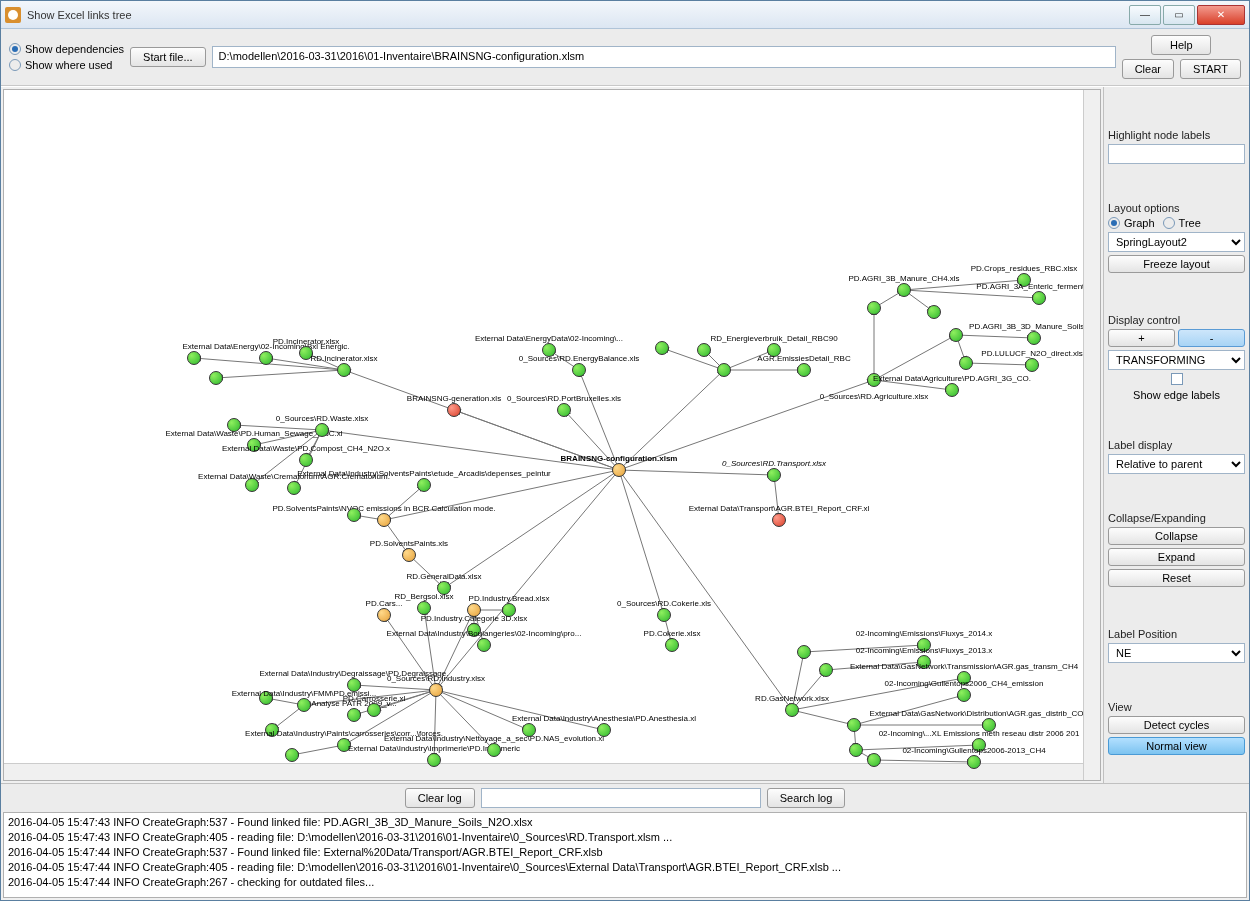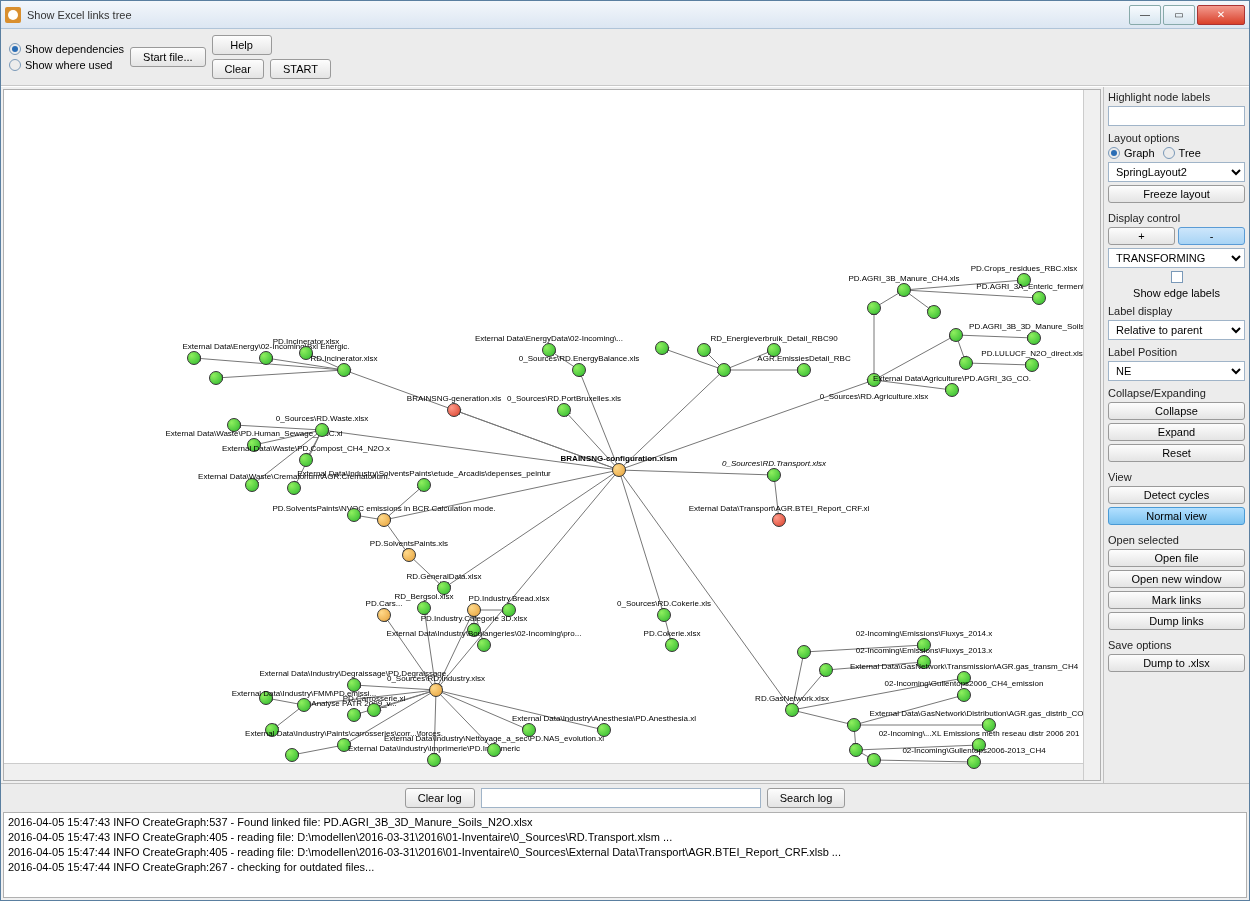--- a/index.html
+++ b/index.html
@@ -16,39 +16,39 @@
 .winbtn.close { background: linear-gradient(#f39b8f,#d9402a); color:#fff; width: 48px; border-color:#a33; }
 
 
 .toolbar { padding: 6px 8px; background: #ececec; border-bottom: 1px solid #c8c8c8; display:flex; align-items:center; gap:6px; }
 .tb-left { display:flex; flex-direction:column; gap:4px; }
 .radio-row { display:flex; align-items:center; gap:4px; }
 .radio { width:12px; height:12px; border:1px solid #7a99b8; border-radius:50%; display:inline-flex; align-items:center; justify-content:center; }
 .radio.sel::after { content:""; width:6px; height:6px; background:#2a6db5; border-radius:50%; display:block; }
 .btn { background: linear-gradient(#fdfdfd,#e4e4e4); border:1px solid #9a9a9a; border-radius:3px; padding: 3px 12px; cursor:pointer; white-space:nowrap; font-size:11px; }
 .pathbox { flex:1; background:#fff; border:1px solid #a0b4c8; padding:3px 6px; height:22px; }
-.tb-right { display:flex; flex-direction:column; gap:4px; align-items:flex-start; }
+.tb-right { display:flex; flex-direction:column; gap:4px; align-items:center; }
 .tb-right-row { display:flex; gap:6px; }
 
 
 .main { flex:1; display:flex; overflow:hidden; border-top:1px solid #fff; }
 .graph-wrap { flex:1; position:relative; background:#fff; border:1px solid #b0b0b0; margin:2px; overflow:hidden; }
 .graph-wrap::after { content:""; position:absolute; right:0; top:0; bottom:0; width:16px; background:#f0f0f0; border-left:1px solid #ccc; }
 .graph-wrap::before { content:""; position:absolute; left:0; right:0; bottom:0; height:16px; background:#f0f0f0; border-top:1px solid #ccc; }
 
 .node { position:absolute; width:14px; height:14px; border-radius:50%; border:1px solid #333; transform:translate(-7px,-7px); }
 .node.green { background: radial-gradient(circle at 30% 30%, #8fef5f, #2eb82e); }
 .node.orange { background: radial-gradient(circle at 30% 30%, #ffd98a, #e6a23c); }
 .node.red { background: radial-gradient(circle at 30% 30%, #ff9a8a, #d9402a); }
 .nlabel { position:absolute; font-size:8px; color:#000; white-space:nowrap; transform:translate(-50%, -16px); pointer-events:none; }
 svg.edges { position:absolute; inset:0; width:100%; height:100%; pointer-events:none; }
 
 
 .side { width: 146px; background:#ececec; border-left:1px solid #c0c0c0; padding:4px 4px; overflow-y:auto; }
-.side-section { margin-bottom: 6px; }
+.side-section { margin-bottom: 6px; margin-top: 38px; }
 .side-label { font-size:11px; color:#222; margin-bottom:3px; }
 .side input[type=text], .side select { width:100%; height:20px; border:1px solid #a0b4c8; background:#fff; padding:1px 3px; font-size:11px; }
 .side .btn { width:100%; margin-bottom:3px; text-align:center; padding:2px 4px; }
 .side .btnrow { display:flex; gap:3px; }
 .side .btnrow .btn { flex:1; margin-bottom:0; }
 .side .btn.active { background: linear-gradient(#cde6fb,#a8d4f5); border-color:#5a9bd5; }
 .side .btn.blue { background: linear-gradient(#b3e0ff,#7cc3f0); border-color:#4a9ad5; }
 .chkrow { display:flex; align-items:center; gap:4px; margin-top:3px;flex-direction:column; }
 .chk { width:12px; height:12px; border:1px solid #7a99b8; background:#fff; }
 
@@ -77,20 +77,21 @@
       <div class="radio-row">
         <span class="radio sel"></span>
         <span>Show dependencies</span>
       </div>
       <div class="radio-row">
         <span class="radio"></span>
         <span>Show where used</span>
       </div>
     </div>
     <button class="btn">Start file...</button>
+    <div class="pathbox">D:\modellen\2016-03-31\2016\01-Inventaire\BRAINSNG-configuration.xlsm</div>
     <div class="tb-right">
       <button class="btn" style="width:60px">Help</button>
       <div class="tb-right-row">
         <button class="btn">Clear</button>
         <button class="btn">START</button>
       </div>
     </div>
   </div>
 
   <div class="main">
@@ -333,28 +334,28 @@
         <div class="chkrow">
           <span class="chk"></span>
             <span>Show edge labels</span>
         </div>
       </div>
       <div class="side-section">
         <div class="side-label">Label display</div>
         <select><option>Relative to parent</option></select>
       </div>
       <div class="side-section">
-        <div class="side-label">Label Position</div>
-        <select><option>NE</option></select>
-      </div>
-      <div class="side-section">
         <div class="side-label">Collapse/Expanding</div>
         <button class="btn">Collapse</button>
         <button class="btn">Expand</button>
         <button class="btn">Reset</button>
+      </div>
+      <div class="side-section">
+        <div class="side-label">Label Position</div>
+        <select><option>NE</option></select>
       </div>
       <div class="side-section">
         <div class="side-label">View</div>
         <button class="btn">Detect cycles</button>
         <button class="btn blue">Normal view</button>
       </div>
       <div class="side-section">
         <div class="side-label">Open selected</div>
         <button class="btn">Open file</button>
         <button class="btn">Open new window</button>
@@ -369,16 +370,17 @@
   </div>
 
   <div class="logbar">
     <button class="btn">Clear log</button>
     <input type="text" style="">
     <button class="btn">Search log</button>
   </div>
   <div class="logarea" id="log-area">
       <div>2016-04-05 15:47:43 INFO  CreateGraph:537 - Found linked file: PD.AGRI_3B_3D_Manure_Soils_N2O.xlsx</div>
       <div>2016-04-05 15:47:43 INFO  CreateGraph:405 - reading file: D:\modellen\2016-03-31\2016\01-Inventaire\0_Sources\RD.Transport.xlsm ...</div>
+      <div>2016-04-05 15:47:44 INFO  CreateGraph:537 - Found linked file: External%20Data/Transport/AGR.BTEI_Report_CRF.xlsb</div>
       <div>2016-04-05 15:47:44 INFO  CreateGraph:405 - reading file: D:\modellen\2016-03-31\2016\01-Inventaire\0_Sources\External Data\Transport\AGR.BTEI_Report_CRF.xlsb ...</div>
       <div>2016-04-05 15:47:44 INFO  CreateGraph:267 - checking for outdated files...</div>
     </div>
 </div>
 
 </body></html>

